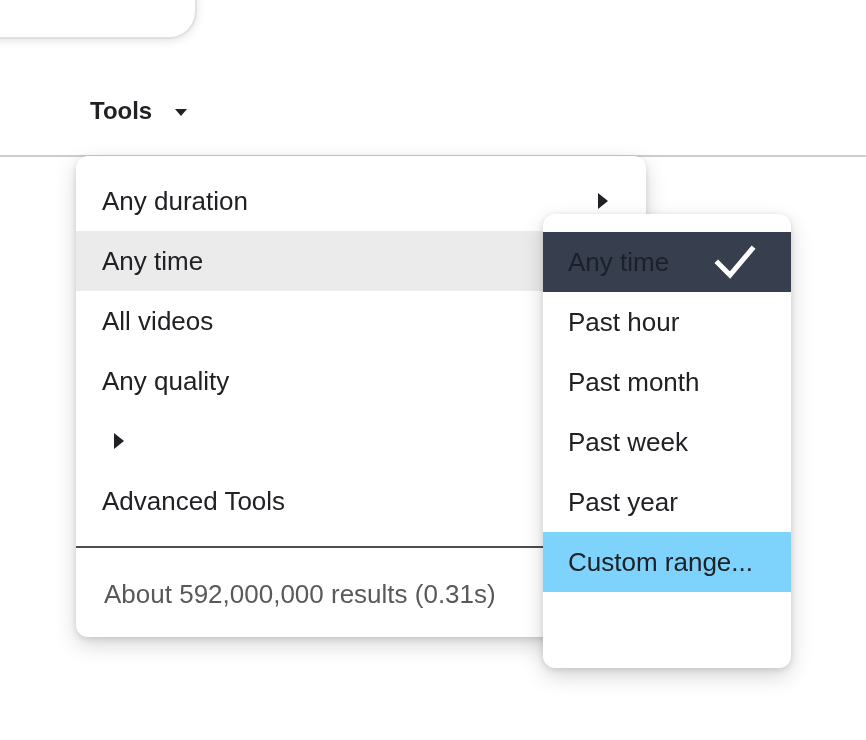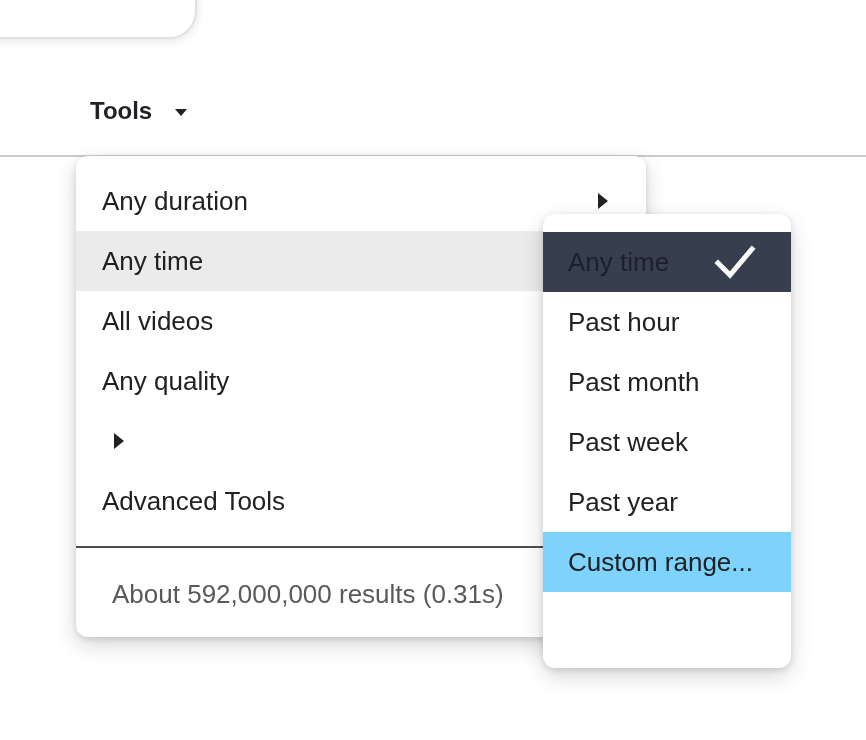--- a/index.html
+++ b/index.html
@@ -41,21 +41,21 @@
     height:60px;display:flex;align-items:center;justify-content:space-between;
     padding:0 38px 0 26px;font-size:26px;color:#202124;white-space:nowrap;cursor:pointer;
   }
   .mi.hover{background:#ebebeb;}
   .arrow{
     width:0;height:0;border-top:8px solid transparent;border-bottom:8px solid transparent;
     border-left:10px solid #1f2125;flex:none;margin-left:12px;
   }
   .menu-divider{height:2px;background:#4d4d4d;margin-top:15px;}
   .results{
-    margin-top:16px;height:60px;display:flex;align-items:center;padding:0 36px;
+    margin-top:16px;height:60px;display:flex;align-items:center;padding:0 28px;
     color:#595959;font-size:26px;white-space:nowrap;
   }
 
   .si{
     height:60px;display:flex;align-items:center;justify-content:space-between;
     padding:0 35px 0 25px;font-size:26px;color:#202124;white-space:nowrap;cursor:pointer;
   }
   .si.selected{background:#373e4e;color:#1b202b;}
   .si.hover{background:#7dd3fc;}
   .check{flex:none;margin-left:14px;}

